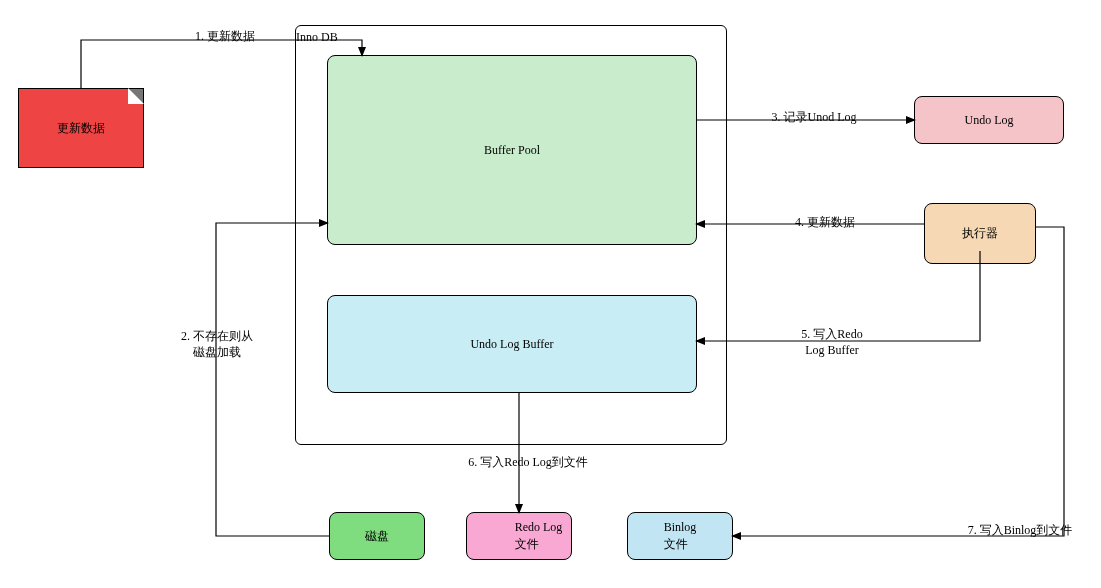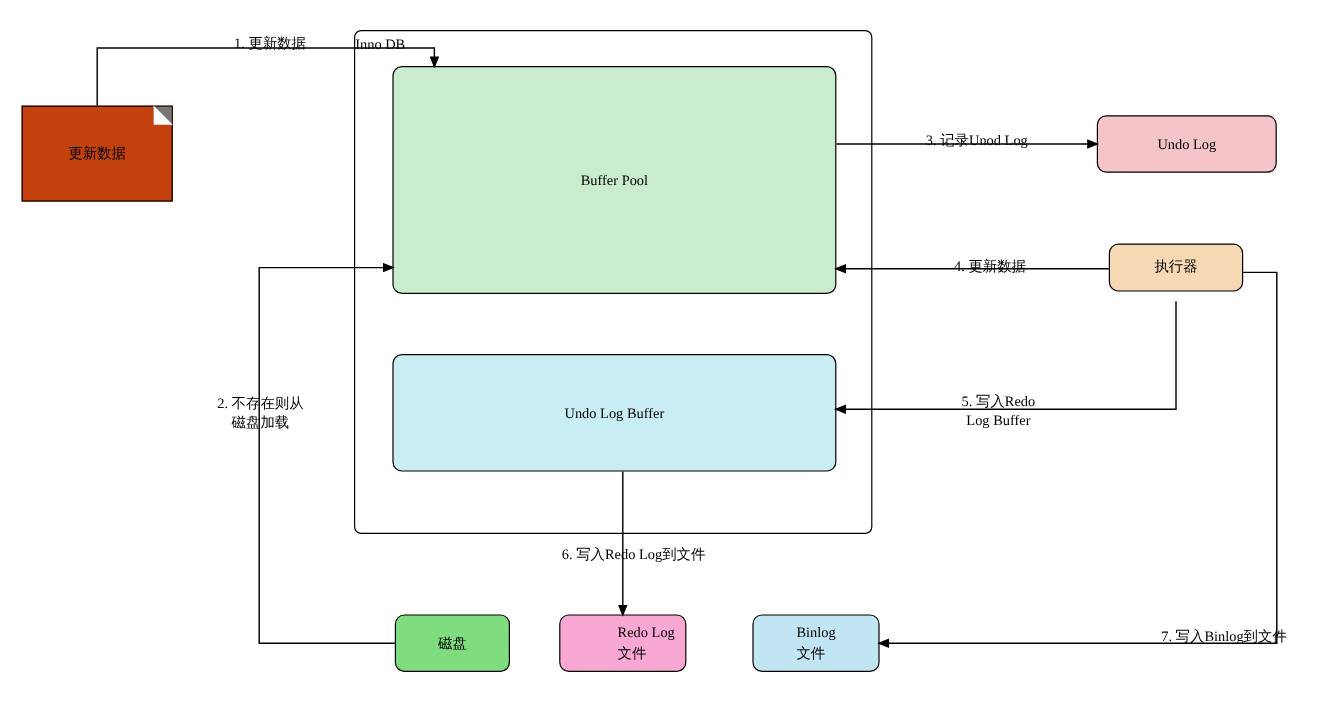--- a/index.html
+++ b/index.html
@@ -17,21 +17,21 @@
       border: 1px solid #000;
       border-radius: 8px;
       display: flex;
       align-items: center;
       justify-content: center;
       line-height: 1.4;
       padding: 4px;
     }
     .note {
       position: absolute;
-      background: #c2410c;
+      background: #ef4444;
       border: 1px solid #000;
       display: flex;
       align-items: center;
       justify-content: center;
       text-align: center;
     }
     .note::before {
       content: "";
       position: absolute;
       top: 0;
@@ -78,21 +78,21 @@
 </div>
 
 <div class="box" style="left:327px; top:295px; width:370px; height:98px; background:#c9edf4;">
   <span>Undo Log Buffer</span>
 </div>
 
 <div class="box" style="left:914px; top:96px; width:150px; height:48px; background:#f4c4c9;">
   <span>Undo Log</span>
 </div>
 
-<div class="box" style="left:924px; top:203px; width:112px; height:40px; background:#f6d9b4;font-family:Liberation Mono, monospace;">
+<div class="box" style="left:924px; top:203px; width:112px; height:61px; background:#f6d9b4;">
   <span>执行器</span>
 </div>
 
 <div class="box" style="left:329px; top:512px; width:96px; height:48px; background:#7fdc7f;">
   <span>磁盘</span>
 </div>
 
 <div class="box" style="left:466px; top:512px; width:106px; height:48px; background:#f9a8d4; white-space:pre-line;padding-left:43px;">
   <span>Redo Log
 文件</span>

